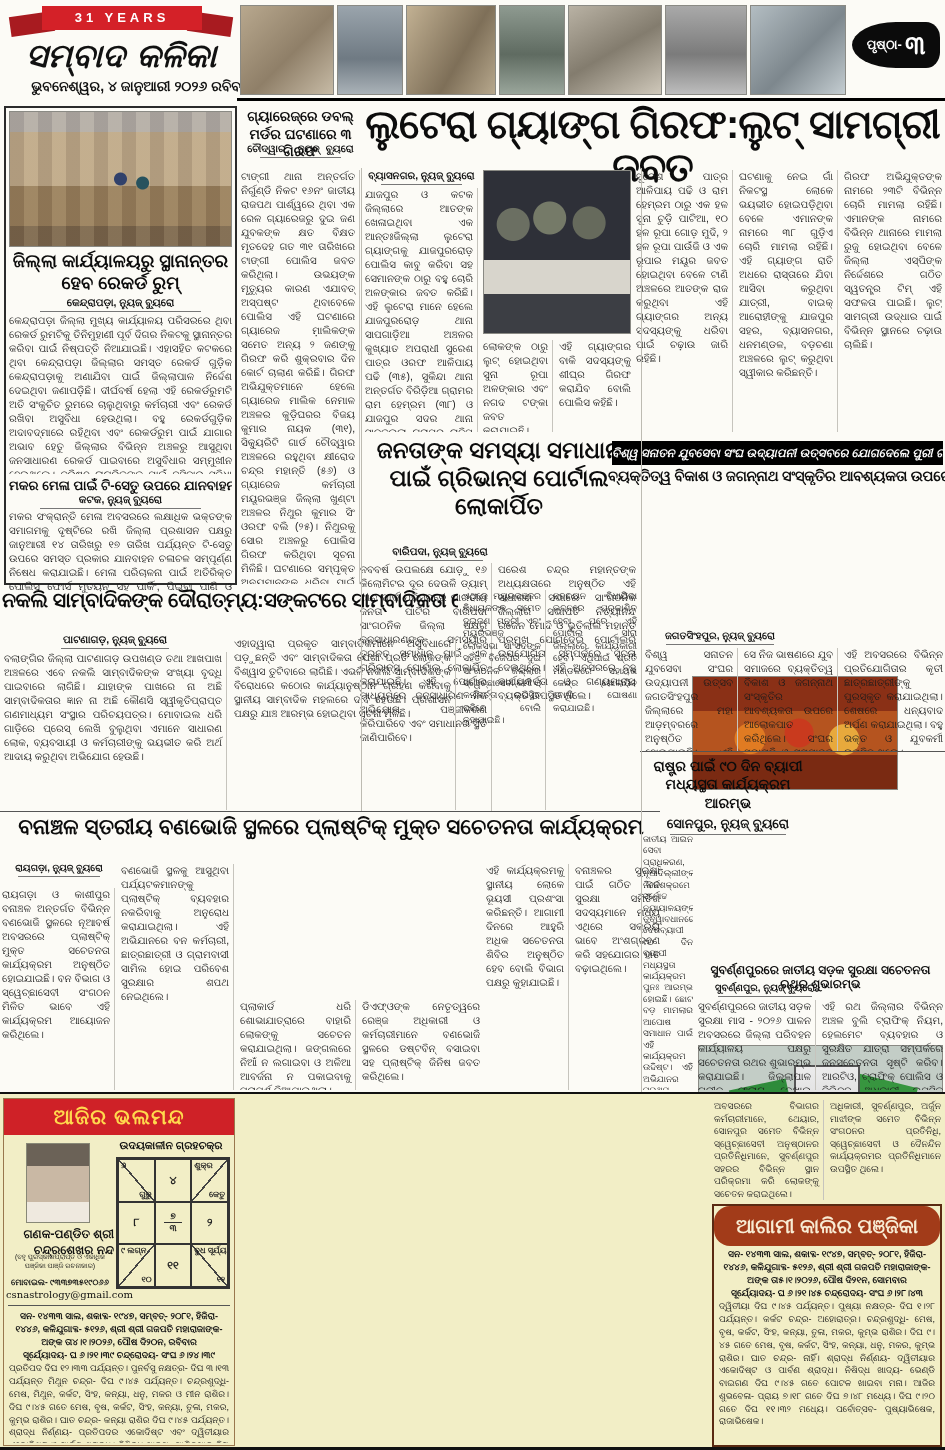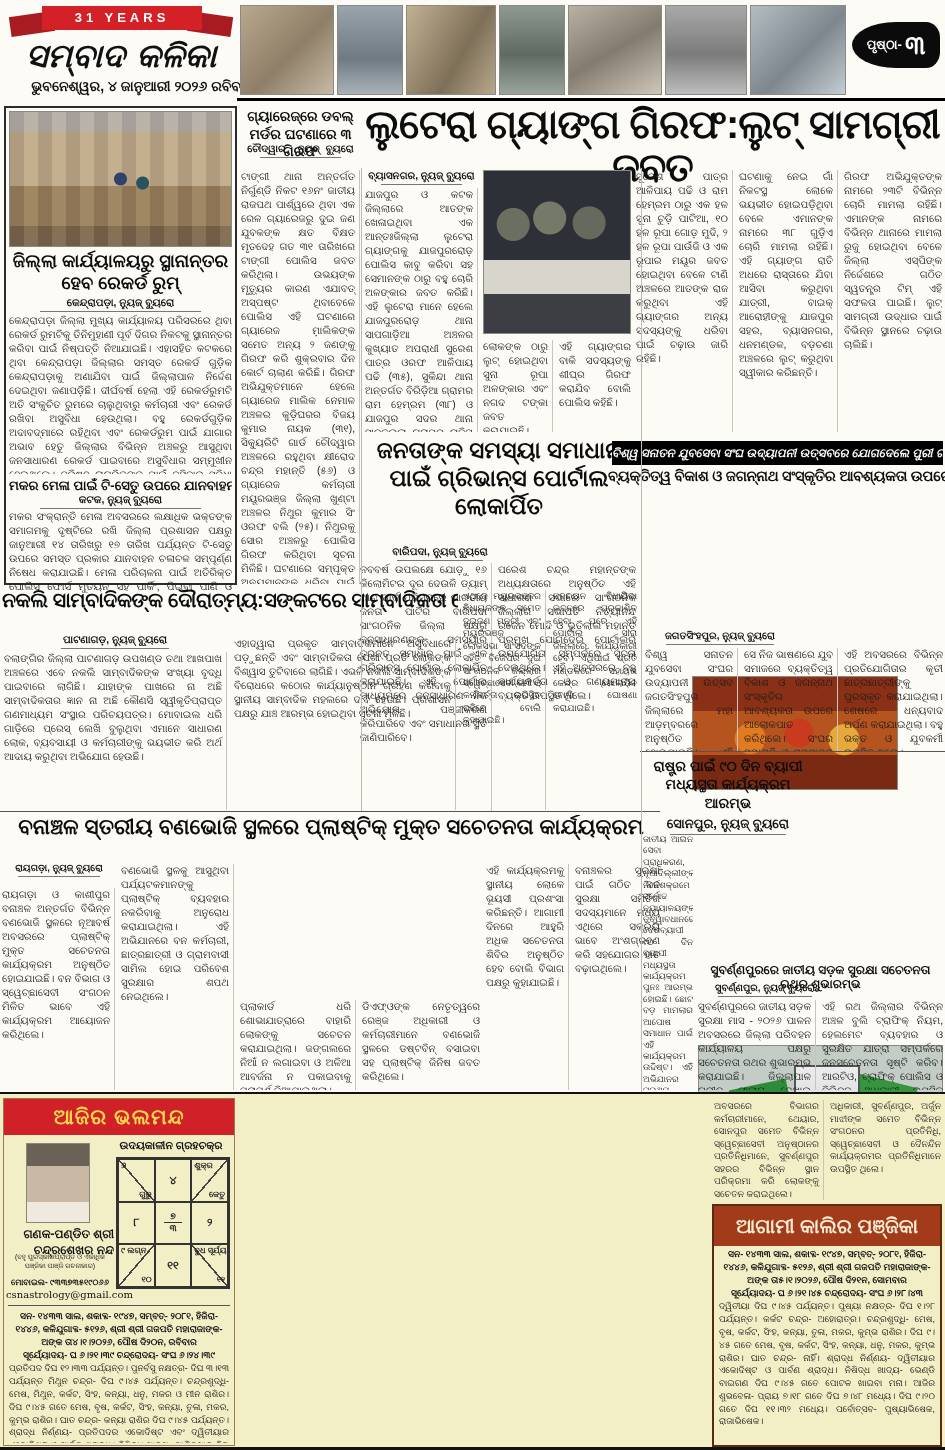--- a/index.html
+++ b/index.html
@@ -23,21 +23,21 @@
   .paper-name { font-family:"DejaVu Serif","Liberation Serif",serif; font-style:italic; font-weight:bold; font-size:33px; text-align:center; }
   .dateline { font-weight:bold; font-size:14px; text-align:center; }
   .photo-strip { display:flex; gap:3px; }
   .photo-strip > div { border:1px solid #8a8a84; }
   .page-badge { background:#0b0b0b; border-radius:50% 14px 14px 50% / 50% 34% 34% 50%; color:#fff; display:flex; align-items:center; justify-content:center; gap:3px; }
   .ph { border:1px solid #8a8a84; position:relative; overflow:hidden; }
   
   .left-box { border:2px solid #2b2b2b; padding:3px; background:#fcfbf6; }
   
   .bm-title { height:36px; background:#cf2127; color:#ffd94d; font-weight:bold; font-size:21px; text-align:center; line-height:36px; letter-spacing:1px; }
-  .pj-title { height:40px; background:#a23b19; color:#f8ecd4; font-weight:bold; font-size:20px; text-align:center; line-height:40px; }
+  .pj-title { height:40px; background:#a23b19; color:#f8ecd4; font-weight:bold; font-size:20px; text-align:center; line-height:40px;border-radius:16px; }
   .gchart { display:grid; grid-template-columns:repeat(3,1fr); grid-template-rows:repeat(3,1fr); border:2px solid #333; }
   .gc { border:1px solid #333; position:relative; font-size:9px; font-weight:bold; color:#222; }
   .gc.plain { display:flex; align-items:center; justify-content:center; font-size:11px; }
   .gc.diagA { background-image:linear-gradient(to top right, transparent 48.5%, #444 48.5%, #444 51.5%, transparent 51.5%); }
   .gc.diagB { background-image:linear-gradient(to top left, transparent 48.5%, #444 48.5%, #444 51.5%, transparent 51.5%); }
   .gc .ca { position:absolute; top:1px; left:2px; font-size:8.2px; }
   .gc .cb { position:absolute; bottom:1px; right:2px; font-size:8.2px; }
   .gc.frac { display:flex; flex-direction:column; align-items:center; justify-content:center; }
   .gc.frac .fb { border-top:1px solid #333; padding:0 5px; }
   .tp-head,.pj-head { font-weight:bold; font-size:9.1px; text-align:center; line-height:1.42; padding:2px 4px 0; }

